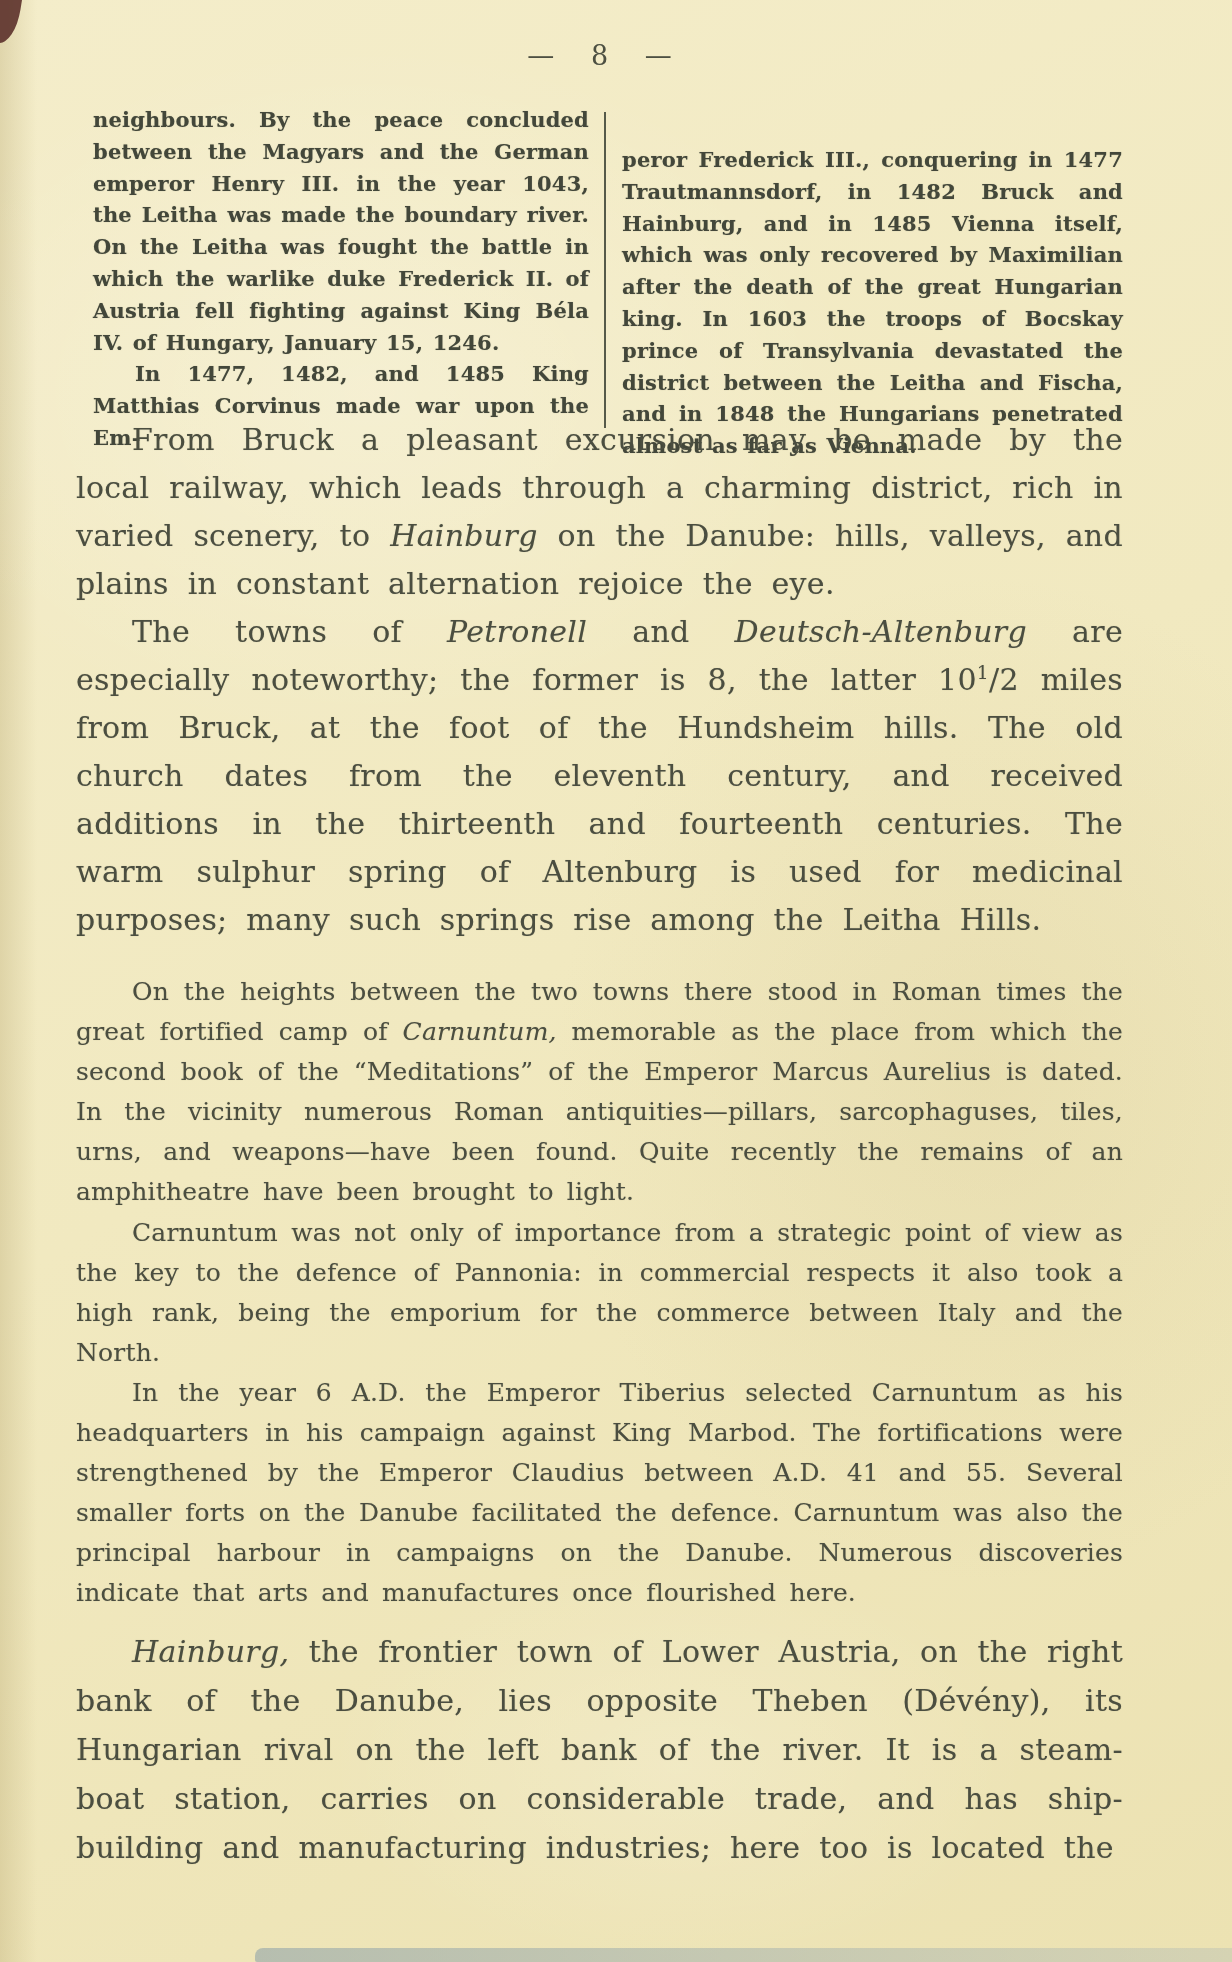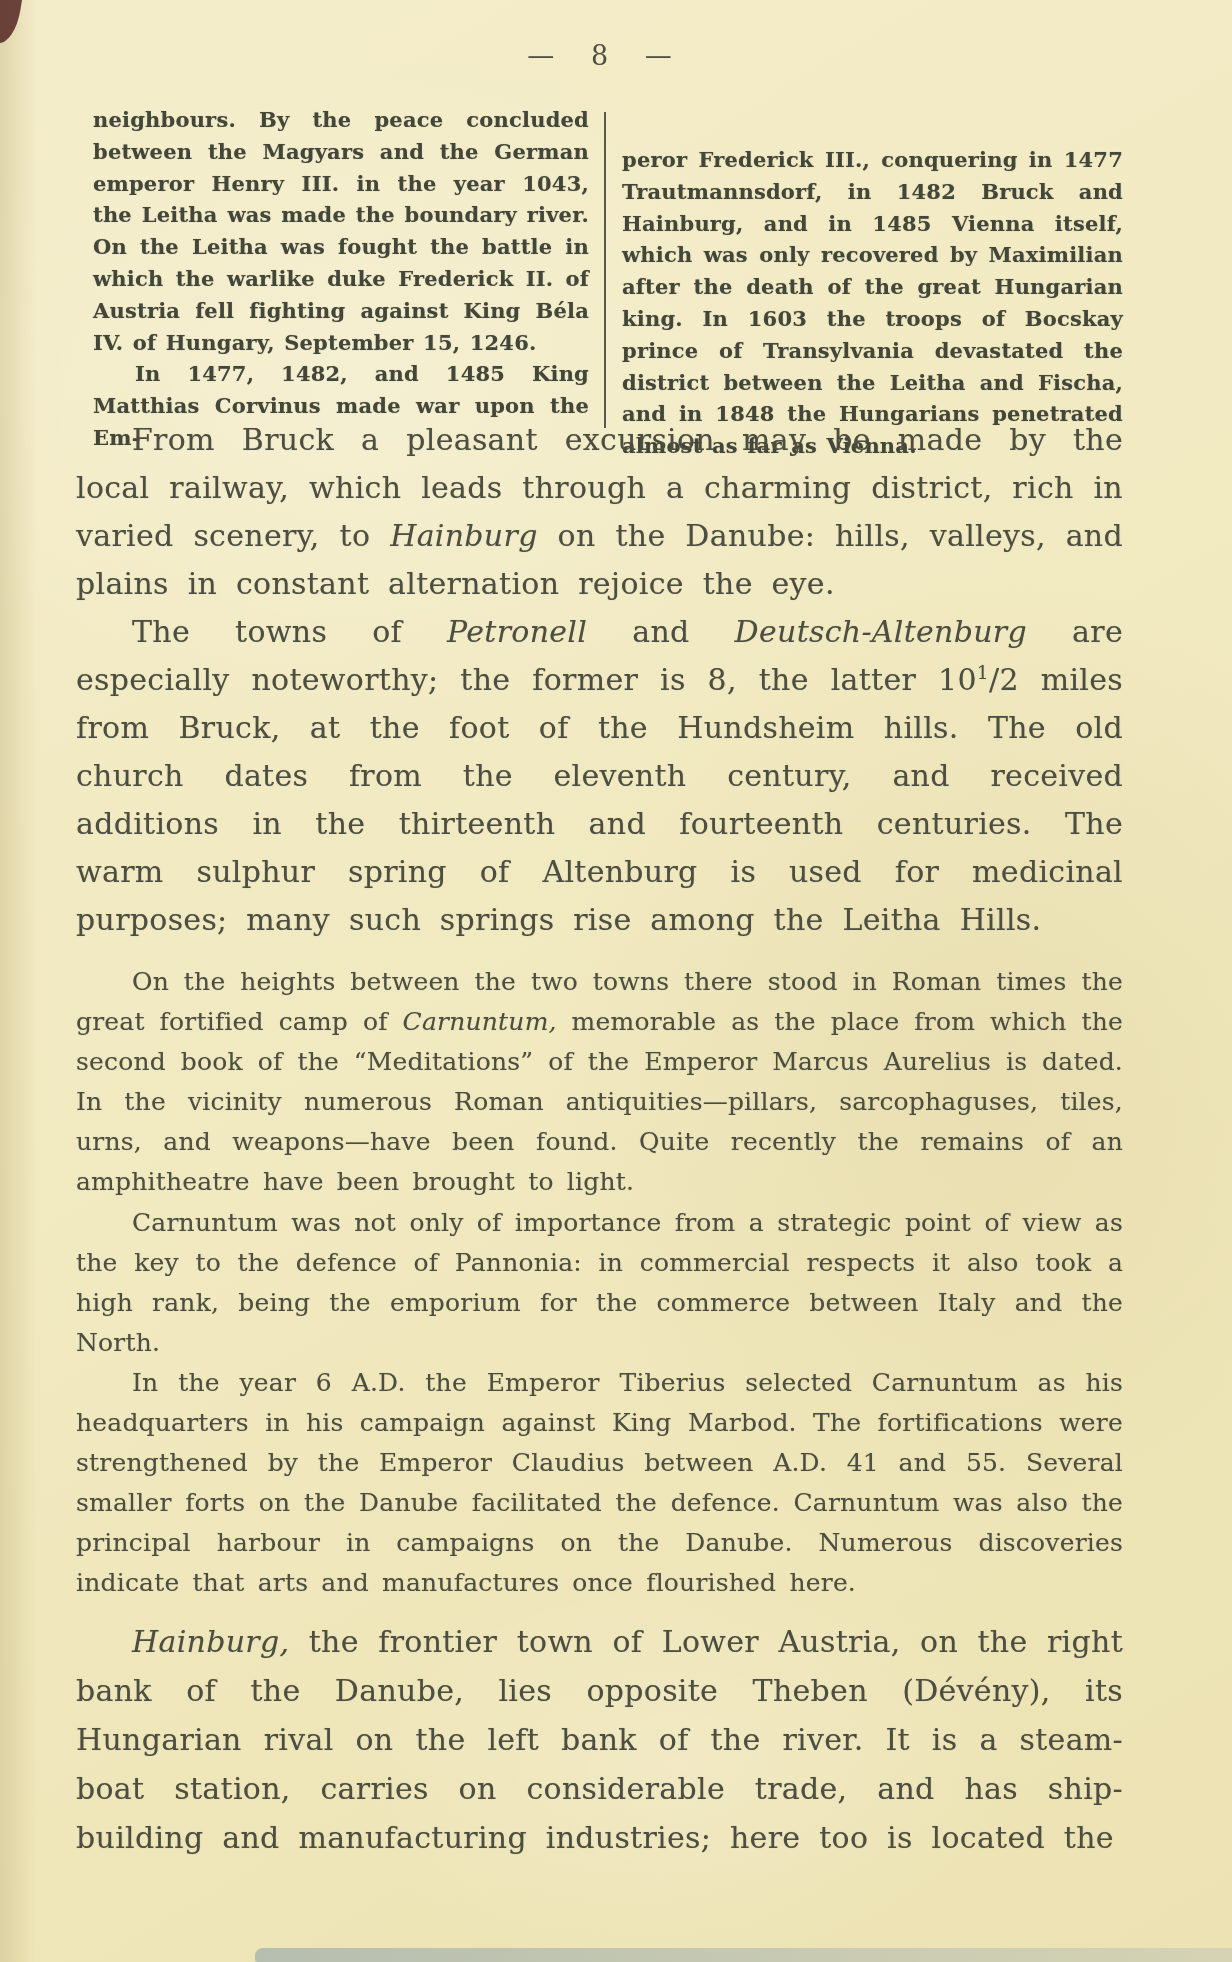--- a/index.html
+++ b/index.html
@@ -55,38 +55,38 @@
   }
   .body-text {
     position:absolute; left:76px; top:416px; width:1047px;
     text-align:justify;
     color:#4b4e40;
     text-shadow:0 0 1px rgba(75,78,64,0.3);
   }
   .body-text p { margin:0; text-indent:56px; }
   .body-text p.size-large  { font-size:30px; line-height:48px; word-spacing:9px; letter-spacing:0.3px; }
   .body-text p.size-medium { font-size:25px; line-height:40px; word-spacing:5px; letter-spacing:0.2px; }
-  .body-text p:nth-child(3) { margin-top:18px; }
+  .body-text p:nth-child(3) { margin-top:28px; }
   .body-text p:nth-child(4) { margin-top:1px; }
   .body-text p:nth-child(6) { margin-top:14px; line-height:49px; }
   .body-text sup { font-size:0.62em; vertical-align:super; line-height:0; }
   .bottom-strip {
     position:absolute; left:255px; right:0; bottom:0; height:14px;
     background:linear-gradient(90deg, rgba(136,158,168,0.55), rgba(160,176,182,0.30));
     border-radius:8px 0 0 2px;
   }
 </style>
 </head>
 <body>
 
 <div class="page">
   <div class="corner-mark"></div>
   <div class="page-number">— 8 —</div>
   <div class="col col-left">
-      <p>neighbours. By the peace concluded between the Magyars and the German emperor Henry III. in the year 1043, the Leitha was made the boundary river. On the Leitha was fought the battle in which the warlike duke Frederick II. of Austria fell fighting against King Béla IV. of Hungary, September 15, 1246.</p>
+      <p>neighbours. By the peace concluded between the Magyars and the German emperor Henry III. in the year 1043, the Leitha was made the boundary river. On the Leitha was fought the battle in which the warlike duke Frederick II. of Austria fell fighting against King Béla IV. of Hungary, January 15, 1246.</p>
       <p class="indent">In 1477, 1482, and 1485 King Matthias Corvinus made war upon the Em-</p>
     </div>
   <div class="divider"></div>
   <div class="col col-right">
       <p>peror Frederick III., conquering in 1477 Trautmannsdorf, in 1482 Bruck and Hainburg, and in 1485 Vienna itself, which was only recovered by Maximilian after the death of the great Hungarian king. In 1603 the troops of Bocskay prince of Transylvania devastated the district between the Leitha and Fischa, and in 1848 the Hungarians penetrated almost as far as Vienna.</p>
     </div>
   <div class="body-text">
       <p class="size-large"><span>From Bruck a pleasant excursion may be made by the local railway, which leads through a charming district, rich in varied scenery, to </span><i>Hainburg</i><span> on the Danube: hills, valleys, and plains in constant alternation rejoice the eye.</span></p>
       <p class="size-large"><span>The towns of </span><i>Petronell</i><span> and </span><i>Deutsch-Altenburg</i><span> are especially noteworthy; the former is 8, the latter 10</span><sup>1</sup><span>/2 miles from Bruck, at the foot of the Hundsheim hills. The old church dates from the eleventh century, and received additions in the thirteenth and fourteenth centuries. The warm sulphur spring of Altenburg is used for medicinal purposes; many such springs rise among the Leitha Hills.</span></p>
       <p class="size-medium"><span>On the heights between the two towns there stood in Roman times the great fortified camp of </span><i>Carnuntum,</i><span> memorable as the place from which the second book of the “Meditations” of the Emperor Marcus Aurelius is dated. In the vicinity numerous Roman antiquities—pillars, sarcophaguses, tiles, urns, and weapons—have been found. Quite recently the remains of an amphitheatre have been brought to light.</span></p>

